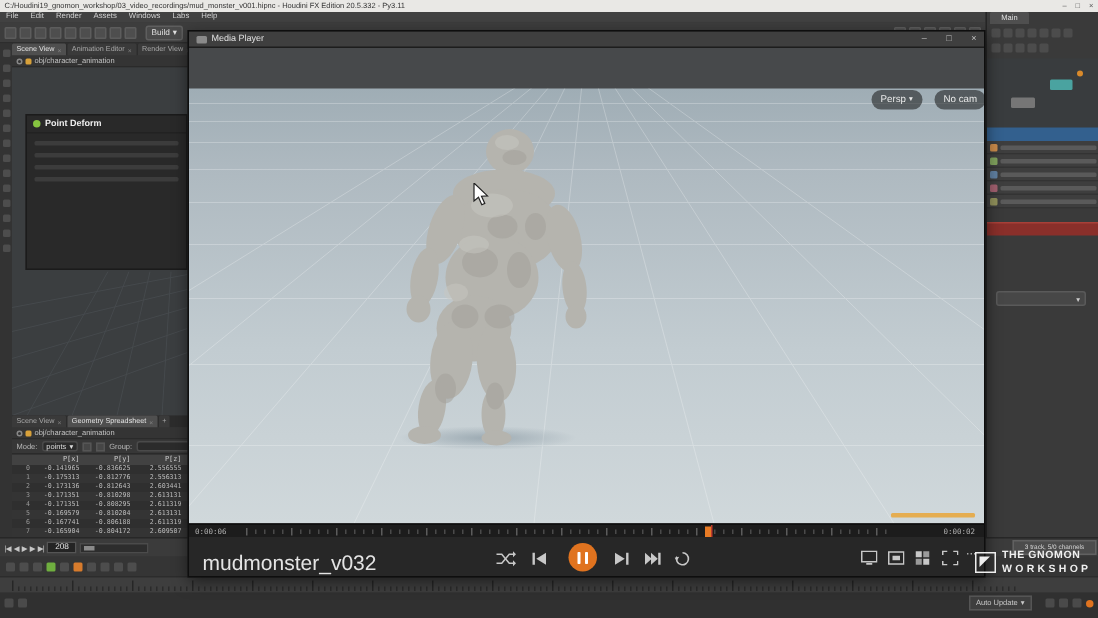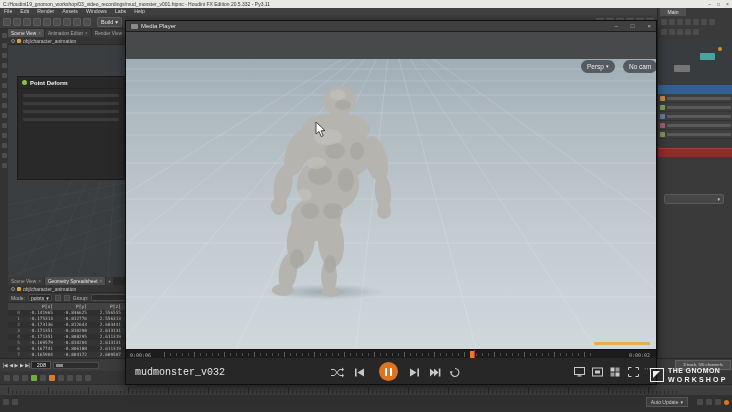--- a/index.html
+++ b/index.html
@@ -124,21 +124,21 @@
 .mp-timeline{position:absolute;left:0;top:328px;width:530px;height:9px;background:#1c1c1c;border-top:1px solid #0f0f0f;}
 .t-time{position:absolute;top:1.5px;font-size:5px;color:#b0b0b0;font-family:"DejaVu Sans Mono",monospace;}
 #t-left{left:4px;}
 #t-right{right:6px;}
 #mp-ticks{position:absolute;left:38px;top:0;width:452px;height:9px;white-space:nowrap;overflow:hidden;}
 .tick{display:inline-block;width:1px;height:3px;background:#4a4a4a;margin-right:5px;margin-top:3px;vertical-align:top;}
 .tick:nth-child(5n+1){height:5px;margin-top:2px;background:#5c5c5c;}
 .playhead{position:absolute;left:344px;top:1px;width:4px;height:7px;background:#e87b25;}
 .playline{position:absolute;left:348px;top:0;width:1px;height:9px;background:#c03a2c;}
 .mp-controls{position:absolute;left:0;top:337px;width:530px;height:28px;background:#272727;}
-.clip{position:absolute;left:9px;top:9px;font-size:10px;color:#e4e4e4;white-space:nowrap;font-family:Liberation Mono, monospace;}
+.clip{position:absolute;left:9px;top:9px;font-size:14px;color:#e4e4e4;white-space:nowrap;}
 .mpc{position:absolute;top:9px;}
 #mpc-shuffle{left:204px;}
 #mpc-skipb{left:228px;}
 .play-btn{position:absolute;left:253px;top:4px;width:19px;height:19px;border-radius:50%;background:#e0731f;display:flex;align-items:center;justify-content:center;gap:2.5px;}
 .pbar{width:2.5px;height:8px;background:#fff;border-radius:.5px;}
 #mpc-step{left:283px;}
 #mpc-skipf{left:303px;}
 #mpc-loop{left:323px;}
 #mpc-disp{left:448px;}
 #mpc-aspect{left:466px;}

